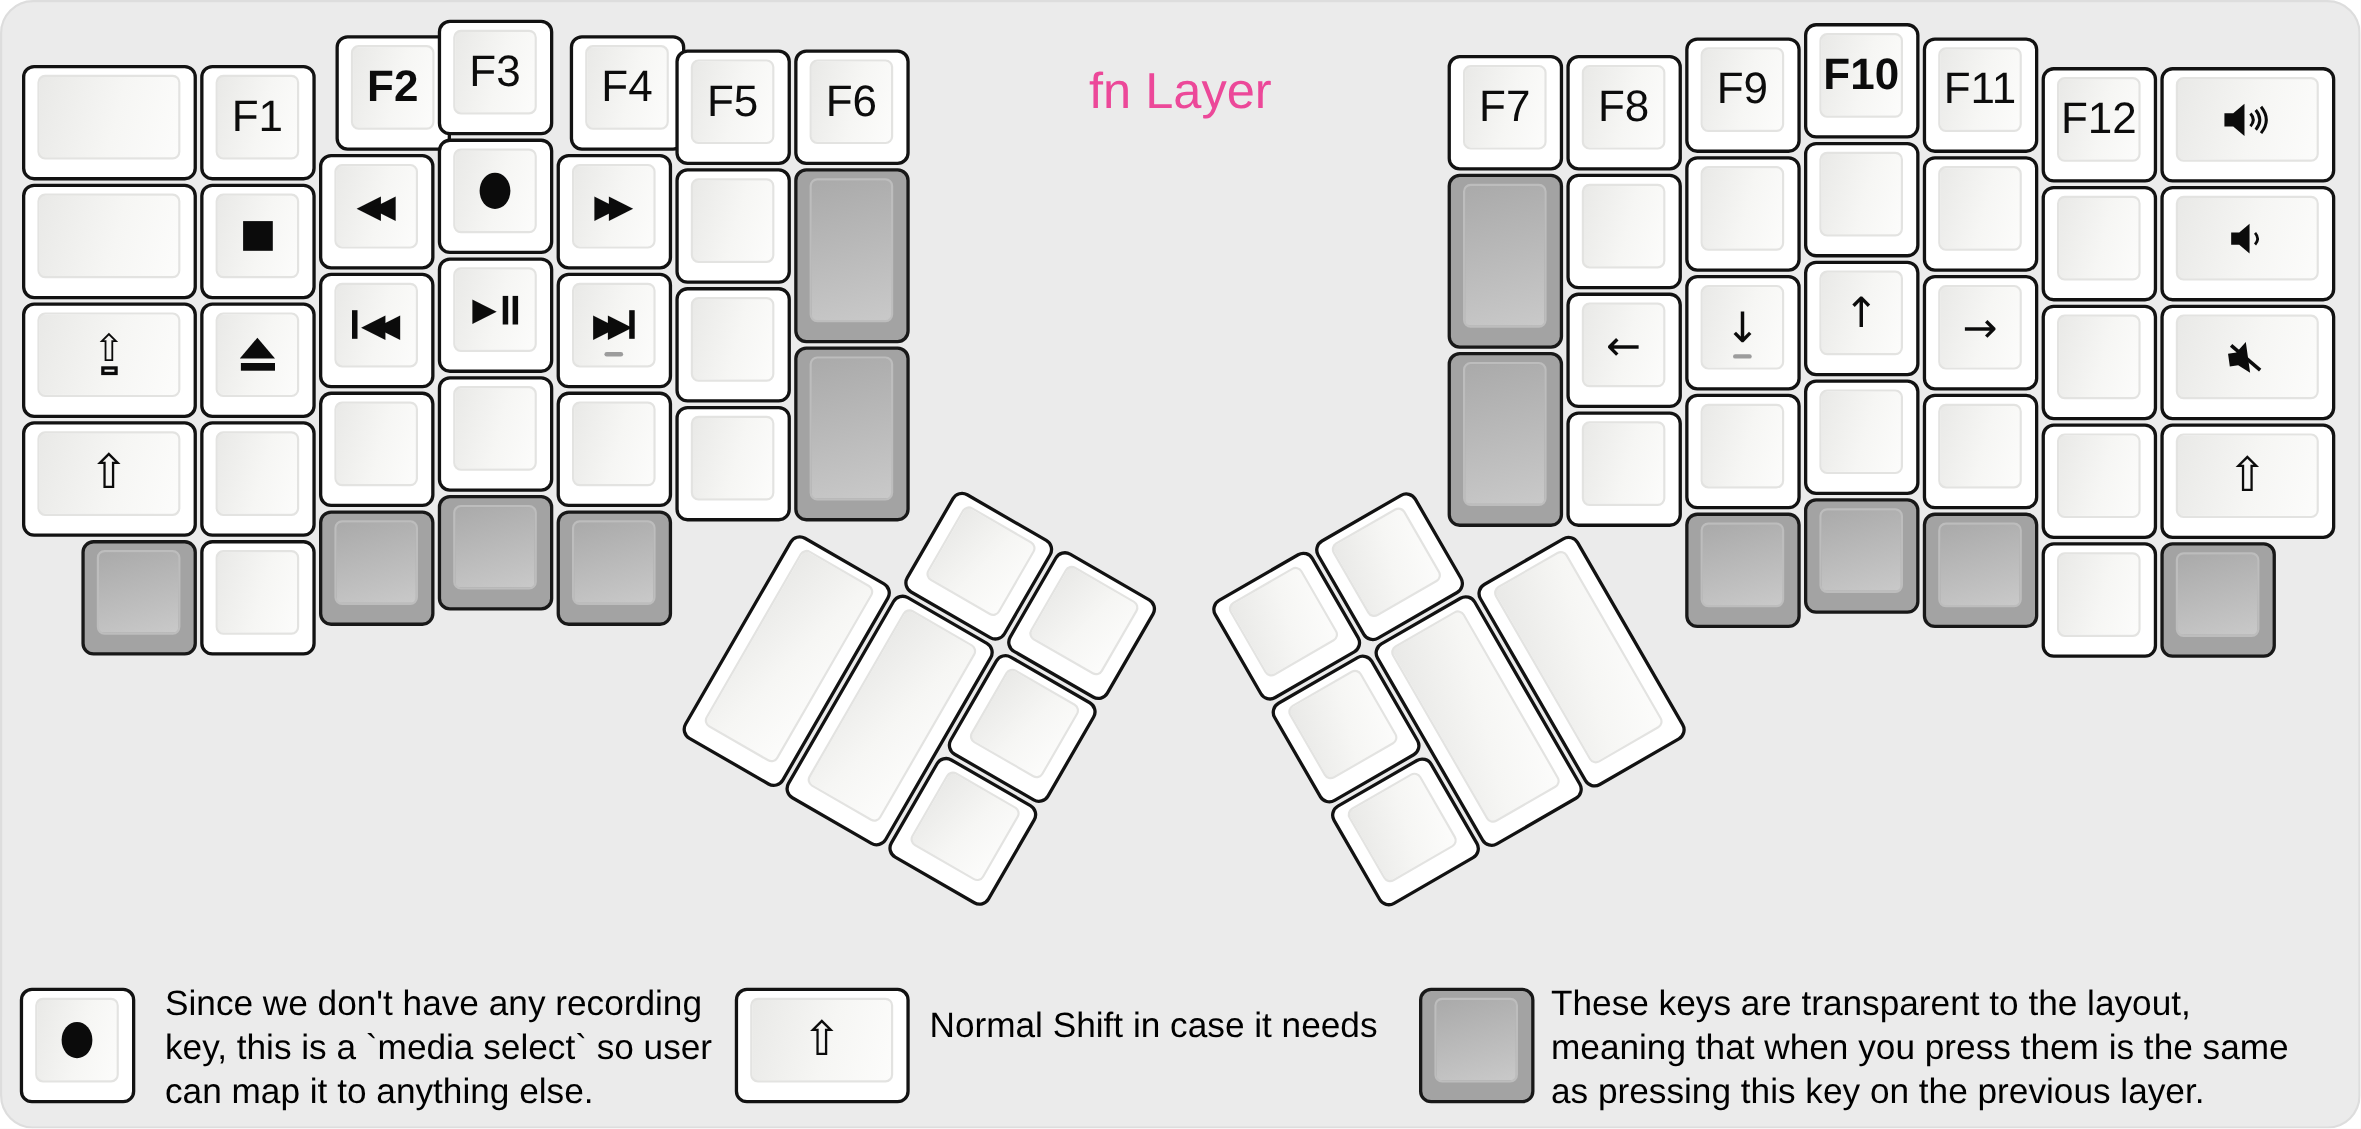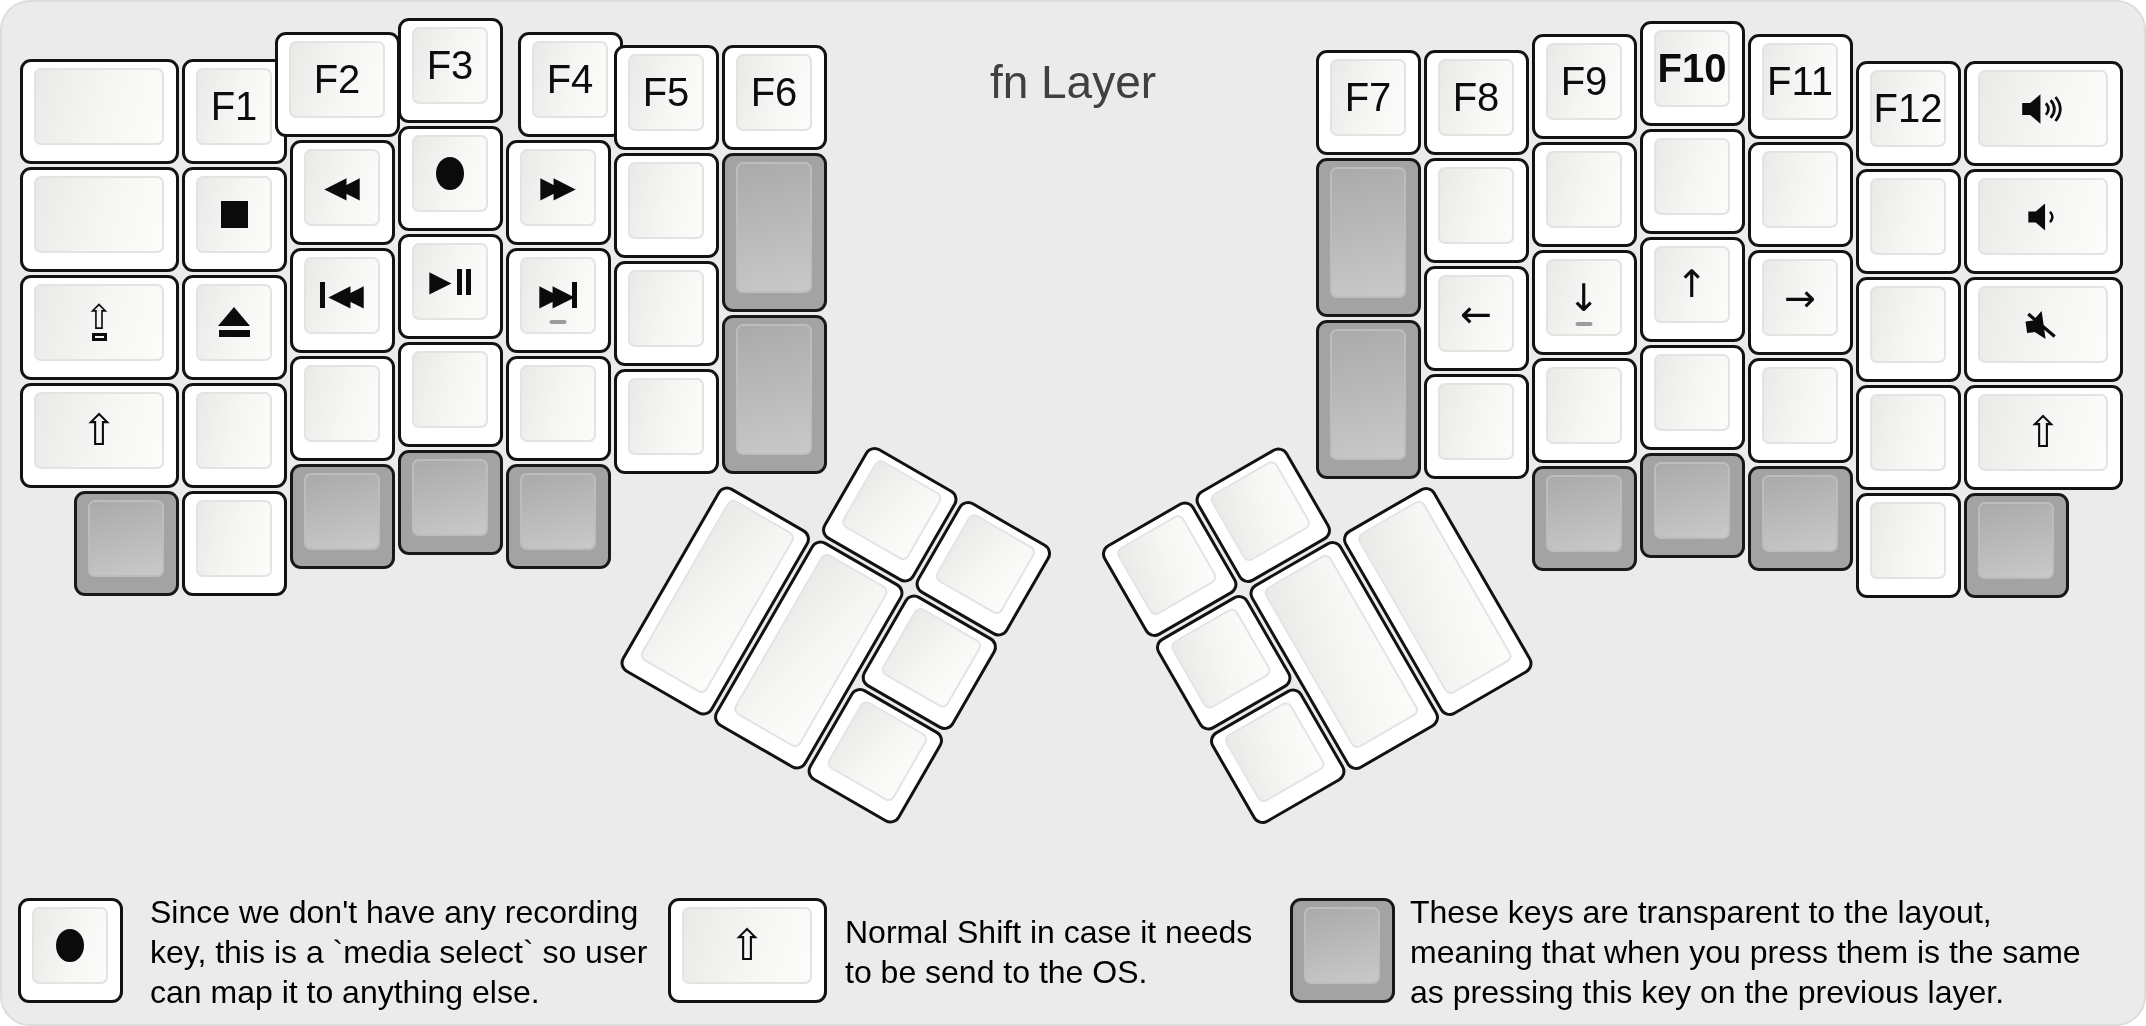--- a/index.html
+++ b/index.html
@@ -1,18 +1,18 @@
 <!DOCTYPE html>
 <html><head>
 <meta charset="utf-8">
 <style>
   html,body{margin:0;padding:0;background:#ffffff;}
   .canvas{position:relative;width:2146px;height:1026px;font-family:"Liberation Sans",sans-serif;overflow:hidden;}
   .frame{position:absolute;inset:0;background:#ebebeb;border:2px solid #dddddd;border-radius:30px;box-sizing:border-box;}
-  .title{position:absolute;left:873px;top:57px;width:400px;text-align:center;font-size:46px;line-height:1.1;color:#404040;}
+  .title{position:absolute;left:873px;top:57px;width:400px;text-align:center;font-size:46px;line-height:1.1;color:#ec4899;}
   .key{position:absolute;box-sizing:border-box;background:#ffffff;border:3px solid #121212;border-radius:11px;}
   .key.gray{background:#a3a3a3;border-color:#181818;}
   .keytop{position:absolute;left:11px;right:12px;top:6px;bottom:16px;border-radius:7px;
           background:linear-gradient(105deg,#e9e9e7 0%,#f6f6f4 55%,#fcfcfb 100%);
           border:2px solid #e3e3e1;display:flex;align-items:center;justify-content:center;}
   .gray .keytop{background:linear-gradient(165deg,#aaaaaa 0%,#c9c9c9 100%);border-color:#bdbdbd;}
   .klabel{font-size:40px;color:#0c0c0c;font-family:"Liberation Sans",sans-serif;}
   .icon{display:flex;align-items:center;justify-content:center;color:#0b0b0b;font-family:"DejaVu Sans",sans-serif;}
   .tris{font-size:29px;letter-spacing:-9px;margin-right:9px;line-height:1;}
   .tri1{font-size:29px;line-height:1;}
@@ -79,21 +79,21 @@
             <span class="ejwrap">
               <span class="ejtri"></span>
               <span class="ejbar"></span>
             </span>
           </span>
         </div>
       </div>
       <div class="key" style="left: 182px; top: 382.5px; width: 105px; height: 105px;">
         <div class="keytop"></div>
       </div>
-      <div class="key" style="left: 275px; top: 31.5px; width: 125px; height: 105px;">
+      <div class="key" style="left: 305px; top: 31.5px; width: 105px; height: 105px; font-weight: bold;">
         <div class="keytop">
           <span class="klabel">F2</span>
         </div>
       </div>
       <div class="key" style="left: 290px; top: 139.5px; width: 105px; height: 105px;">
         <div class="keytop">
           <span class="icon">
             <span class="tris">◀◀</span>
           </span>
         </div>
@@ -399,19 +399,19 @@
         </div>
       </div>
       <div class="legend-text" style="left: 150px; top: 892px;"><div>Since we don't have any recording</div><div>key, this is a `media select` so user</div><div>can map it to anything else.</div></div>
       <div class="key" style="left: 668px; top: 898px; width: 159px; height: 105px;">
         <div class="keytop">
           <span class="icon">
             <span class="shiftg">⇧</span>
           </span>
         </div>
       </div>
-      <div class="legend-text" style="left: 845px; top: 912px;"><div>Normal Shift in case it needs</div><div>to be send to the OS.</div></div>
+      <div class="legend-text" style="left: 845px; top: 912px;"><div>Normal Shift in case it needs</div></div>
       <div class="key gray" style="left: 1290px; top: 898px; width: 105px; height: 105px;">
         <div class="keytop"></div>
       </div>
       <div class="legend-text" style="left: 1410px; top: 892px;"><div>These keys are transparent to the layout,</div><div>meaning that when you press them is the same</div><div>as pressing this key on the previous layer.</div></div>
     </div>
 </div>
 
 </body></html>

